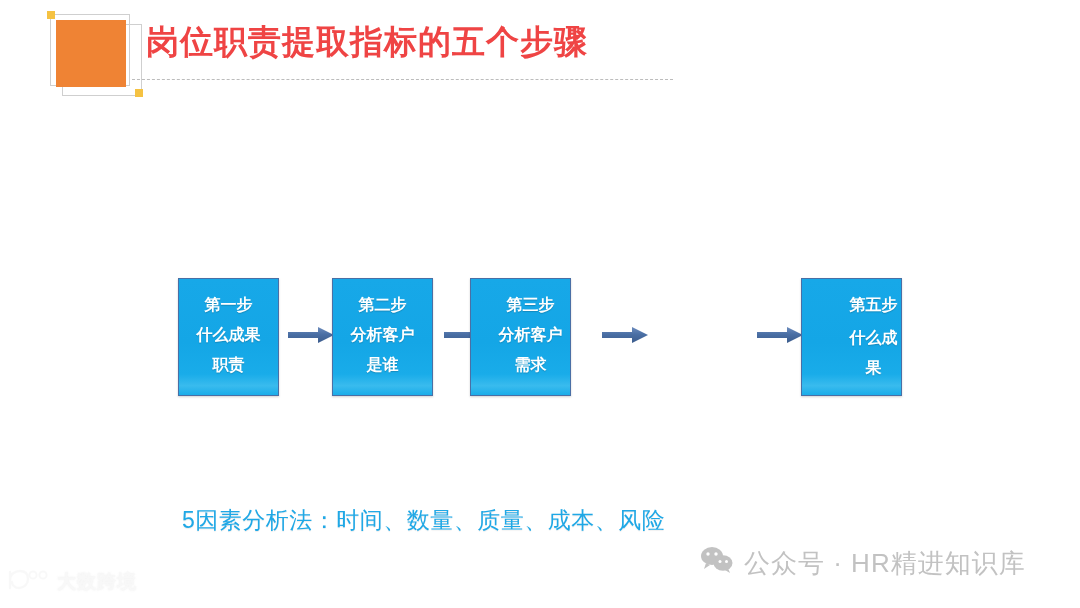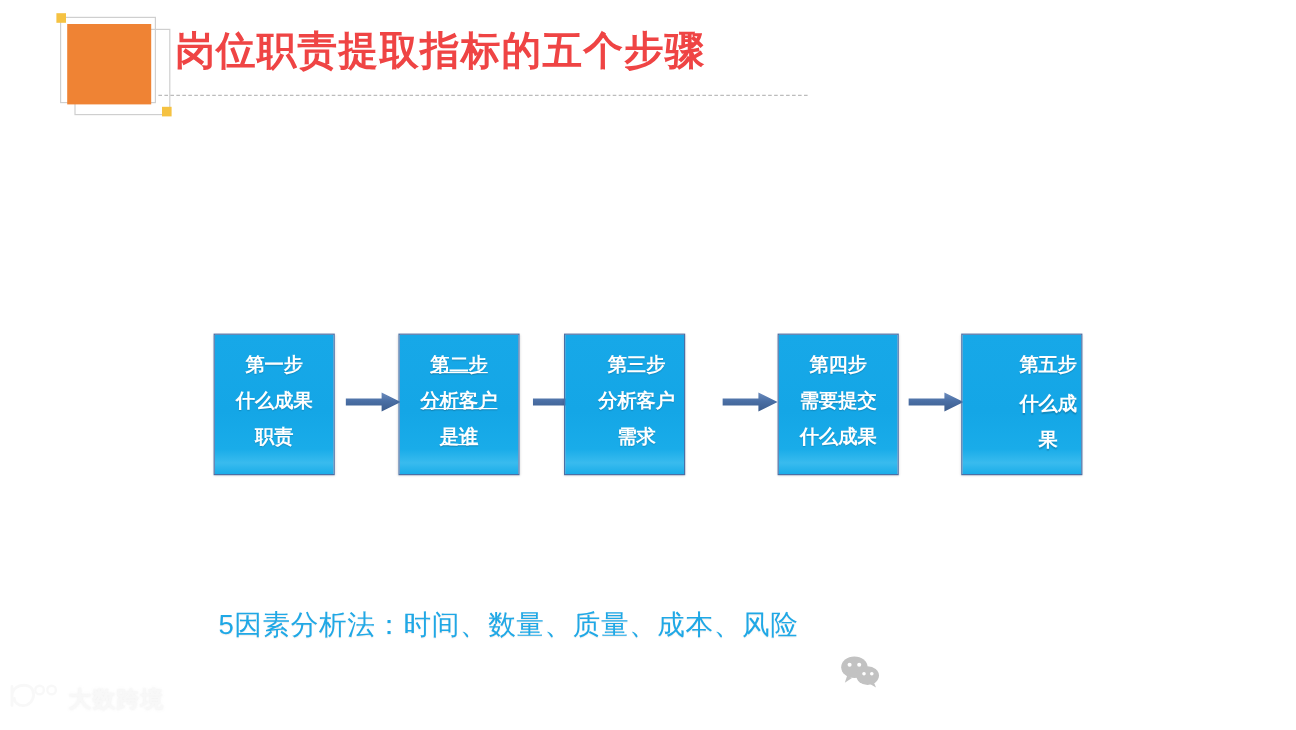--- a/index.html
+++ b/index.html
@@ -199,21 +199,21 @@
         <linearGradient id="ag1" x1="0" y1="0" x2="0" y2="1">
           <stop offset="0%" stop-color="#6d8cbd"></stop>
           <stop offset="45%" stop-color="#4a6fa5"></stop>
           <stop offset="100%" stop-color="#3c5c8c"></stop>
         </linearGradient>
       </defs>
       <path d="M0,6 L30,6 L30,1 L46,9 L30,17 L30,12 L0,12 Z" fill="url(#ag1)"></path>
     </svg>
   </div>
 
-  <div class="flow-step" style="left:332px;text-decoration:underline;">
+  <div class="flow-step" style="left:332px;">
     <span class="step-line">第二步</span>
     <span class="step-line">分析客户</span>
     <span class="step-line">是谁</span>
   </div>
 
   <div class="flow-arrow" style="left:444px;">
     <svg width="46" height="18" viewBox="0 0 46 18">
       <path d="M0,6 L30,6 L30,1 L46,9 L30,17 L30,12 L0,12 Z" fill="url(#ag1)"></path>
     </svg>
   </div>
@@ -223,25 +223,20 @@
     <span class="step-line">分析客户</span>
     <span class="step-line">需求</span>
   </div>
 
   <div class="flow-arrow" style="left:602px;">
     <svg width="46" height="18" viewBox="0 0 46 18">
       <path d="M0,6 L30,6 L30,1 L46,9 L30,17 L30,12 L0,12 Z" fill="url(#ag1)"></path>
     </svg>
   </div>
 
-  <div class="flow-step" style="left:648px;">
-    <span class="step-line">第四步</span>
-    <span class="step-line">需要提交</span>
-    <span class="step-line">什么成果</span>
-  </div>
 
   <div class="flow-arrow" style="left:757px;">
     <svg width="46" height="18" viewBox="0 0 46 18">
       <path d="M0,6 L30,6 L30,1 L46,9 L30,17 L30,12 L0,12 Z" fill="url(#ag1)"></path>
     </svg>
   </div>
 
   <div class="flow-step spread" style="left:801px;">
     <span class="step-line">第五步</span>
     <span class="step-line">什么成果</span>
@@ -257,20 +252,21 @@
       <ellipse cx="12" cy="10" rx="11" ry="9" fill="#c2c2c2"></ellipse>
       <path d="M6,17 L4,23 L10,19 Z" fill="#c2c2c2"></path>
       <circle cx="8" cy="8" r="1.7" fill="#ffffff"></circle>
       <circle cx="16" cy="8" r="1.7" fill="#ffffff"></circle>
       <ellipse cx="23" cy="17" rx="9.5" ry="7.8" fill="#c2c2c2"></ellipse>
       <path d="M28,22 L30,27 L25,24 Z" fill="#c2c2c2"></path>
       <circle cx="20" cy="15.5" r="1.5" fill="#ffffff"></circle>
       <circle cx="26.5" cy="15.5" r="1.5" fill="#ffffff"></circle>
     </svg>
   </span>
+  <span class="wm-text">公众号 · HR精进知识库</span>
 </div>
 
 <div id="brand-watermark">
   <span>
     <svg width="44" height="24" viewBox="0 0 44 24">
       <path d="M4,4 C4,4 4,20 4,20 M4,12 C4,6 9,3 14,3 C19,3 22,6 22,11 C22,16 18,20 13,20 C9,20 6,17 6,14" stroke="#f2f2f2" stroke-width="2.4" fill="none" stroke-linecap="round"></path>
       <circle cx="27" cy="7" r="3.6" stroke="#f2f2f2" stroke-width="2" fill="none"></circle>
       <circle cx="37" cy="7" r="3.6" stroke="#f2f2f2" stroke-width="2" fill="none"></circle>
     </svg>
   </span>

